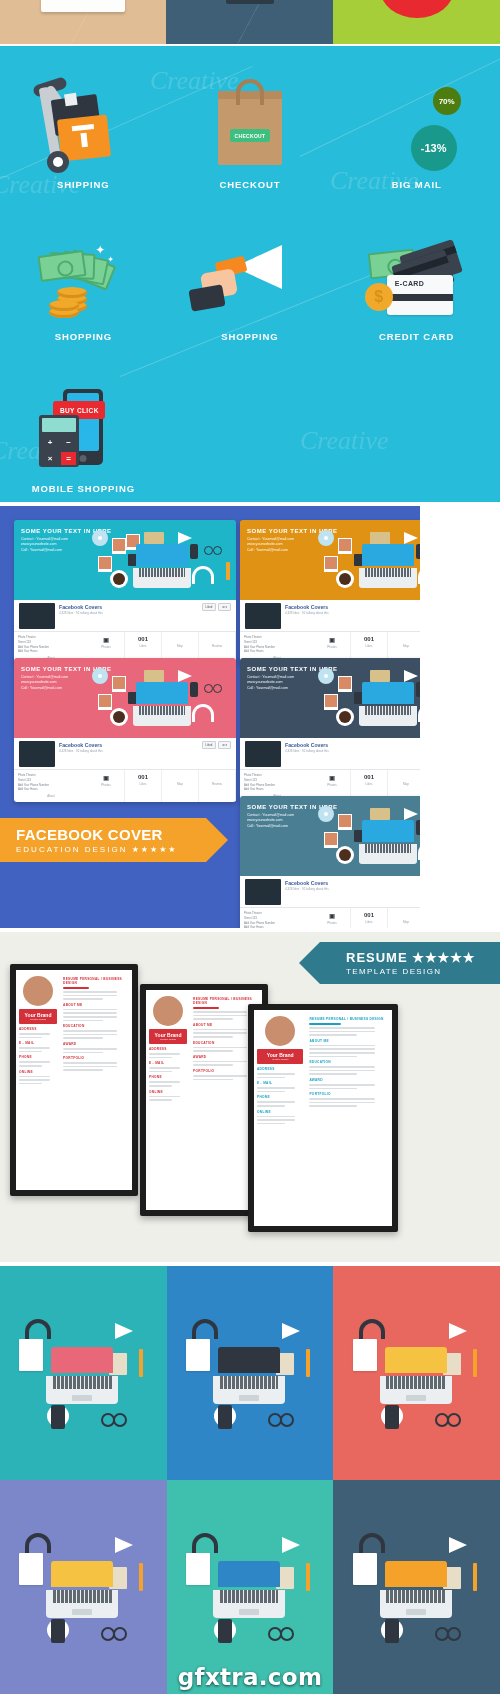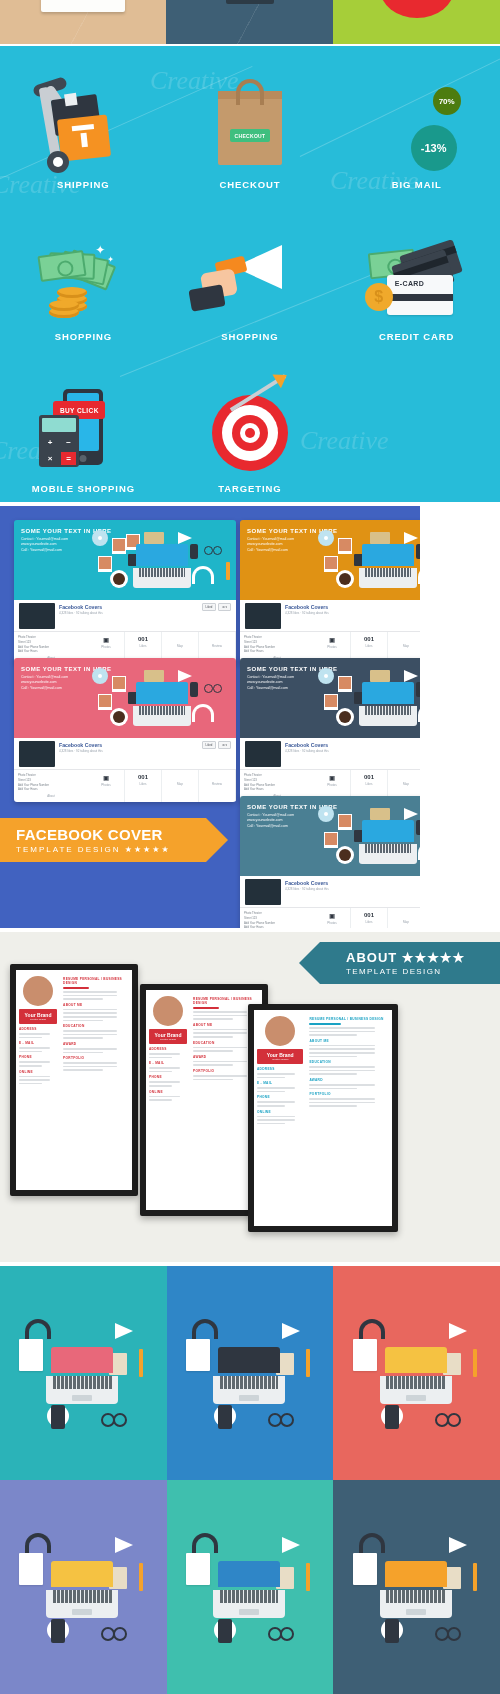--- a/index.html
+++ b/index.html
@@ -362,32 +362,20 @@
             <div class="ck">+</div>
             <div class="ck">−</div>
             <div class="ck">×</div>
             <div class="ck eq">=</div>
           </div>
         </div>
       </div>
       <div class="icon-label">MOBILE  SHOPPING</div>
     </div>
 
-    <div class="icon-cell">
-      <div class="icon-art">
-        <div class="target">
-            <div class="r2"></div>
-            <div class="r3"></div>
-            <div class="r4"></div>
-            <div class="r5"></div>
-          </div>
-        <div class="arrow"></div>
-      </div>
-      <div class="icon-label">TARGETING</div>
-    </div>
   </div>
 </div>
 
 <div class="fb-section">
 
   <div class="fb-card" style="left:14px; top:14px;">
     <div class="fb-hero" style="background:#1fb5c9;">
       <div class="txt">
         <div class="t1">SOME YOUR TEXT IN HERE</div>
         <div class="t2">Contact : Yourmail@mail.com</div>
@@ -679,28 +667,28 @@
         <div class="fb-tab"><span class="big">▣</span><span>Photos</span></div>
         <div class="fb-tab"><span class="big">001</span><span>Likes</span></div>
         <div class="fb-tab"><span class="big">&nbsp;</span><span>Map</span></div>
         <div class="fb-tab"><span class="big">&nbsp;</span><span>Review</span></div>
       </div>
     </div>
   </div>
 
   <div class="ribbon" style="top:312px;">
     <div class="r1">FACEBOOK COVER</div>
-    <div class="r2t">TEMPLATE DESIGN ★★★★★</div>
+    <div class="r2t">EDUCATION DESIGN ★★★★★</div>
   </div>
 </div>
 
 <div class="resume-section">
 
   <div class="ribbon-r">
-    <div class="r1">ABOUT ★★★★★</div>
+    <div class="r1">RESUME ★★★★★</div>
     <div class="r2t">TEMPLATE DESIGN</div>
   </div>
 
   <div class="frame" style="left:10px; top:32px; width:128px; height:232px;">
     <div class="sheet">
       <div class="sh-left">
         <div class="avatar-c"></div>
         <div class="brand">
           <span>Your Brand</span>
           <small>creative design</small>
@@ -941,13 +929,14 @@
           <div class="scr" style="background:#f5a22b;"></div>
           <div class="kb"></div>
           <div class="w-pad"></div>
         </div>
       <div class="w-cup"></div>
       <div class="w-phone"></div>
       <div class="w-glass"></div>
     </div>
   </div>
 
+  <div class="gfx">gfxtra.com</div>
 </div>
 
 </body></html>

